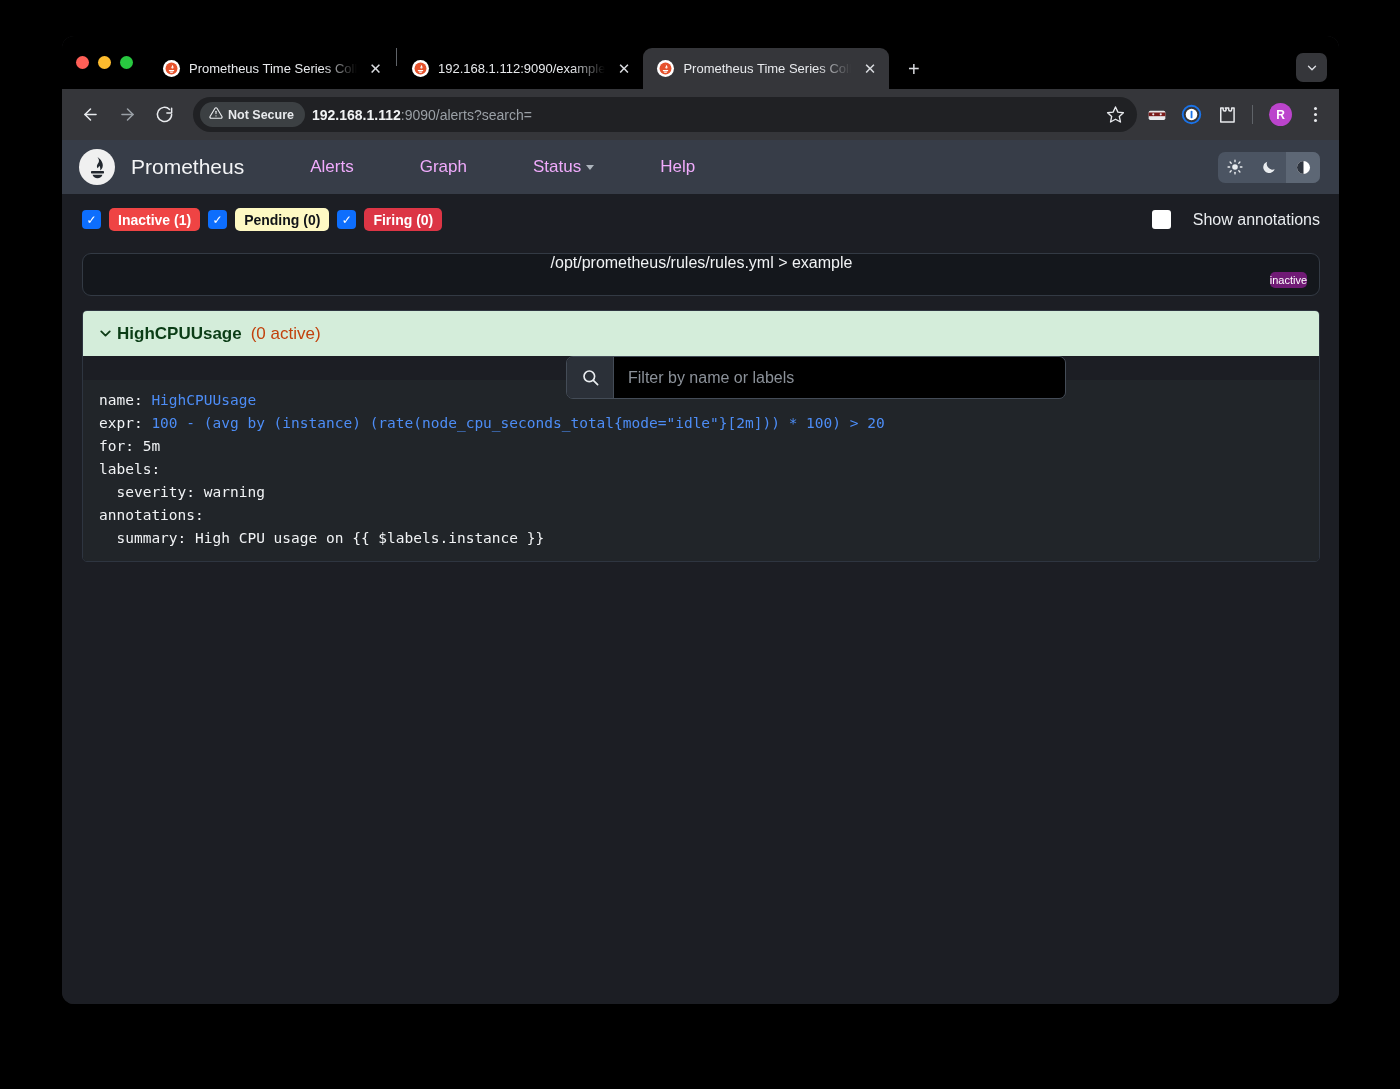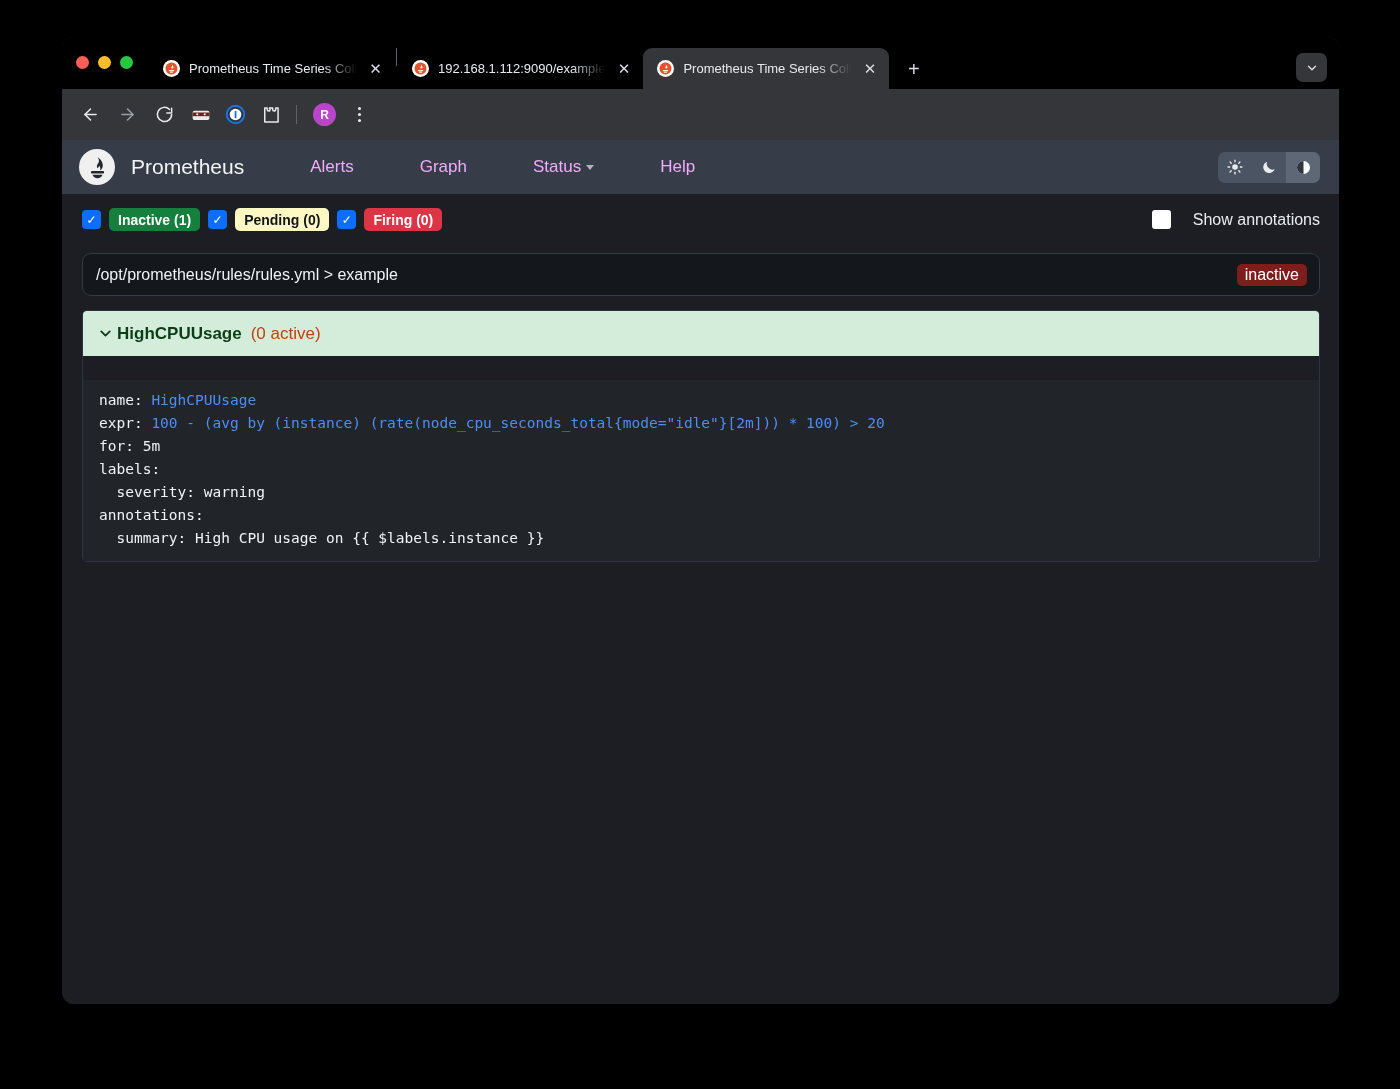--- a/index.html
+++ b/index.html
@@ -246,21 +246,21 @@
     flex: 0 0 auto;
   }
   .status-badge {
     height: 23px;
     border-radius: 5px;
     padding: 0 9px;
     display: flex; align-items: center;
     font-size: 14px; font-weight: bold;
     white-space: nowrap;
   }
-  .badge-inactive { background: #15803d; color: #ffffff; }
+  .badge-inactive { background: #ef4444; color: #ffffff; }
   .badge-pending  { background: #fef9c3; color: #111418; }
   .badge-firing   { background: #dc3545; color: #ffffff; }
 
   #search-group {
     position: absolute;
     left: 504px; top: 216px;
     width: 500px; height: 43px;
     display: flex;
     border: 1px solid #444c57;
     border-radius: 7px;
@@ -300,29 +300,30 @@
 
   
   #rule-group {
     margin: 12px 19px 0 20px;
     background: #14171c;
     border: 1px solid #333a44;
     border-radius: 9px;
     height: 43px;
     display: flex; align-items: center;
     padding: 0 12px 0 13px;
+    flex-direction: column;
   }
   #rule-group-path { font-size: 16px; color: #f1f3f5; white-space: nowrap; }
   #rule-group-state {
     margin-left: auto;
-    background: #7f1d1d;
+    background: #701a75;
     color: #ffffff;
-    font-size: 16px;
+    font-size: 11px;
     border-radius: 5px;
-    padding: 2px 8px;
+    padding: 2px 0;
     white-space: nowrap;
   }
 
   
   #alert-card {
     margin: 14px 19px 0 20px;
     border: 1px solid #2e3540;
     border-radius: 5px;
     overflow: hidden;
   }
@@ -429,20 +430,38 @@
           <polyline points="12 5 19 12 12 19"></polyline>
         </svg>
     </div>
     <div class="nav-btn">
       <svg width="19" height="19" viewBox="0 0 24 24" fill="none" stroke="currentColor" stroke-width="1.9" stroke-linecap="round" stroke-linejoin="round">
           <path d="M21 12a9 9 0 1 1-2.6-6.4"></path>
           <polyline points="21 4 21 10 15 10"></polyline>
         </svg>
     </div>
 
+    <div id="omnibox">
+      <div id="not-secure-chip">
+        <span>
+          <svg width="14" height="14" viewBox="0 0 24 24" fill="none" stroke="#e8eaed" stroke-width="2" stroke-linecap="round" stroke-linejoin="round">
+              <path d="M10.3 3.9 1.8 18a2 2 0 0 0 1.7 3h17a2 2 0 0 0 1.7-3L13.7 3.9a2 2 0 0 0-3.4 0z"></path>
+              <line x1="12" y1="9" x2="12" y2="13"></line>
+              <line x1="12" y1="17" x2="12.01" y2="17"></line>
+            </svg>
+        </span>
+        <span class="chip-label">Not Secure</span>
+      </div>
+      <div id="url-text"><span class="host">192.168.1.112</span><span>:9090/alerts?search=</span></div>
+      <div id="star-btn">
+        <svg width="19" height="19" viewBox="0 0 24 24" fill="none" stroke="#e8eaed" stroke-width="1.7" stroke-linejoin="round">
+            <polygon points="12 2.5 15 9 22 9.8 16.8 14.5 18.3 21.5 12 18 5.7 21.5 7.2 14.5 2 9.8 9 9"></polygon>
+          </svg>
+      </div>
+    </div>
 
     <div class="tb-icon">
       <svg width="20" height="20" viewBox="0 0 24 24">
           <rect x="2" y="7" width="20" height="11" rx="2" fill="#e8eaed"></rect>
           <rect x="2" y="9" width="20" height="4.4" fill="#7a1c1c"></rect>
           <circle cx="7.5" cy="11.2" r="1.3" fill="#e8eaed"></circle>
           <circle cx="16.5" cy="11.2" r="1.3" fill="#e8eaed"></circle>
         </svg>
     </div>
     <div class="tb-icon">
@@ -529,20 +548,29 @@
         <span class="filter-check">✓</span>
         <span class="status-badge badge-firing">Firing (0)</span>
       </div>
 
       <div id="annotations-toggle">
         <span id="annotations-box"></span>
         <span id="annotations-label">Show annotations</span>
       </div>
     </div>
 
+    <div id="search-group">
+      <div id="search-icon-box">
+        <svg width="19" height="19" viewBox="0 0 24 24" fill="none" stroke="#e9ecef" stroke-width="2.1" stroke-linecap="round">
+            <circle cx="10.5" cy="10.5" r="6.7"></circle>
+            <line x1="15.6" y1="15.6" x2="21" y2="21"></line>
+          </svg>
+      </div>
+      <input id="search-input" type="text" placeholder="Filter by name or labels" style="">
+    </div>
 
     <div id="rule-group">
       <span id="rule-group-path">/opt/prometheus/rules/rules.yml &gt; example</span>
       <span id="rule-group-state">inactive</span>
     </div>
 
     <div id="alert-card">
       <div id="alert-header">
         <span id="alert-chevron">
           <svg width="17" height="17" viewBox="0 0 24 24" fill="none" stroke="currentColor" stroke-width="2.6" stroke-linecap="round" stroke-linejoin="round">

